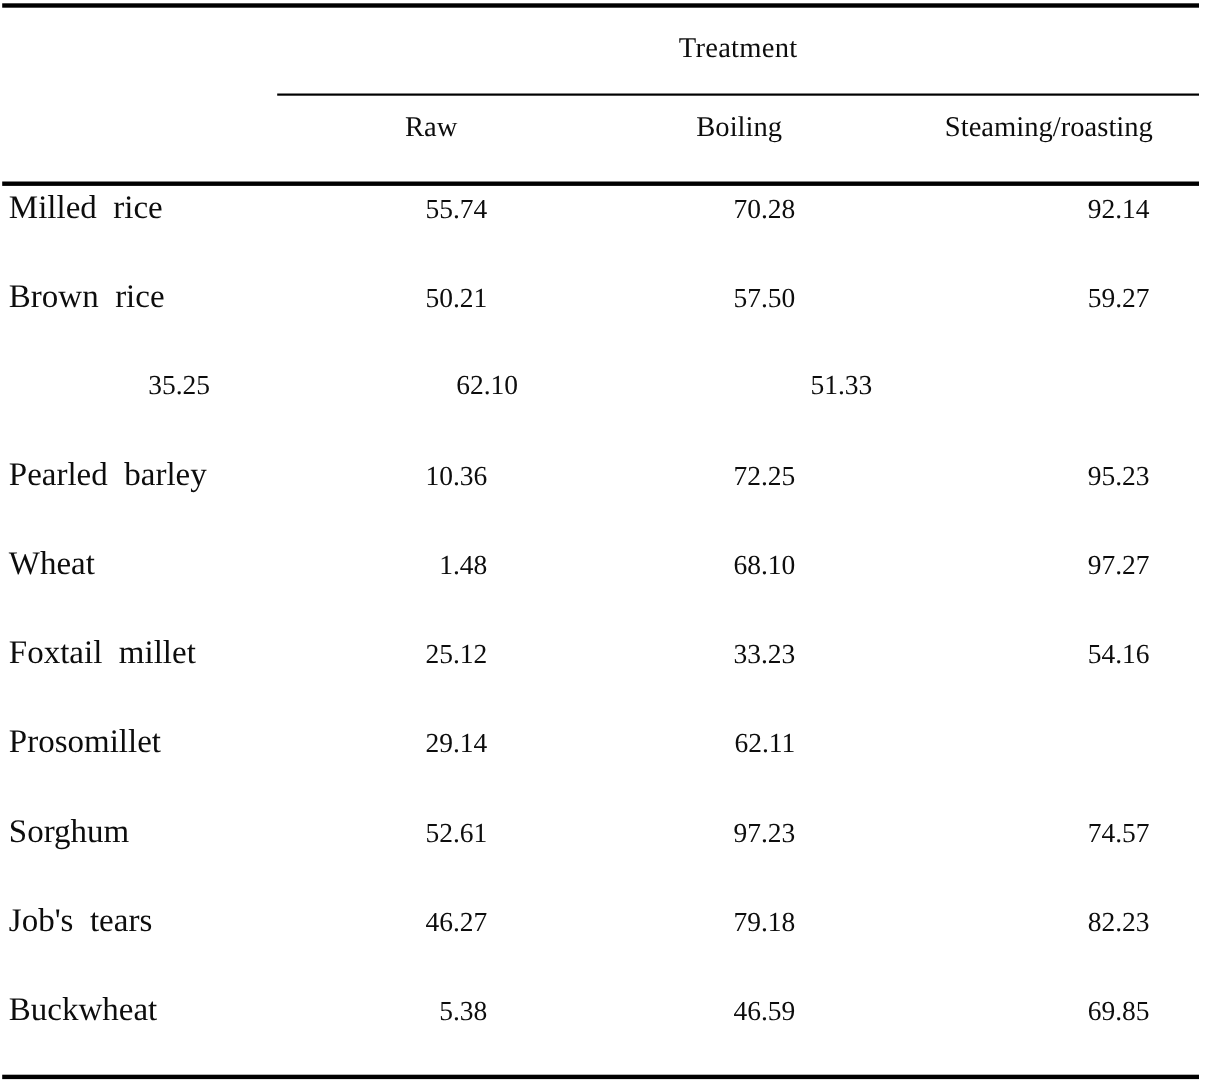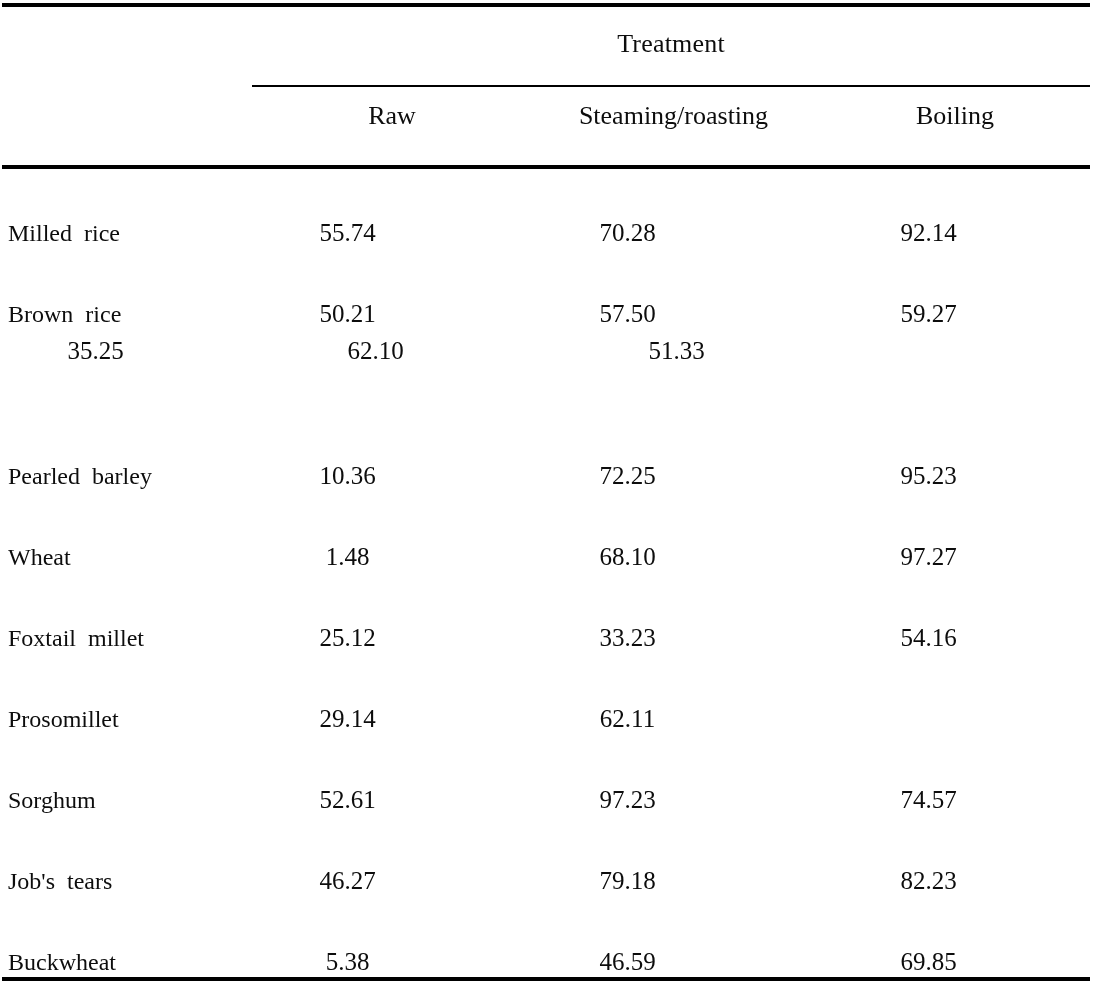--- a/index.html
+++ b/index.html
@@ -96,31 +96,30 @@
   .row {
     display: flex;
     align-items: baseline;
     height: 81px;
   }
   .cell-label {
     flex: 0 0 252px;
     width: 252px;
     padding-left: 8px;
     box-sizing: border-box;
-    font-size: 24px;
+    font-size: 30px;
     line-height: 40px;
     white-space: pre;
-    margin-top: 44px;
   }
   .cell-num {
     flex: 0 0 280px;
     width: 280px;
     box-sizing: border-box;
     padding-right: 89px;
-    text-align: center;
+    text-align: right;
     font-size: 25px;
     line-height: 40px;
     white-space: nowrap;
   }
   .cell-num-last {
     flex: 0 0 283px;
     width: 283px;
     padding-right: 50px;
   }
 </style>
@@ -131,22 +130,22 @@
 
   <div class="rule rule-top"></div>
 
   <div class="spanner-title">Treatment</div>
 
   <div class="rule rule-spanner"></div>
 
   <div class="col-heads">
     <div class="ch-stub"></div>
     <div class="ch">Raw</div>
+    <div class="ch">Boiling</div>
     <div class="ch ch-last">Steaming/roasting</div>
-    <div class="ch">Boiling</div>
   </div>
 
   <div class="rule rule-head"></div>
 
   <div class="rows">
 
     <div class="row">
       <div class="cell-label">Milled  rice</div>
       <div class="cell-num">55.74</div>
       <div class="cell-num">70.28</div>

